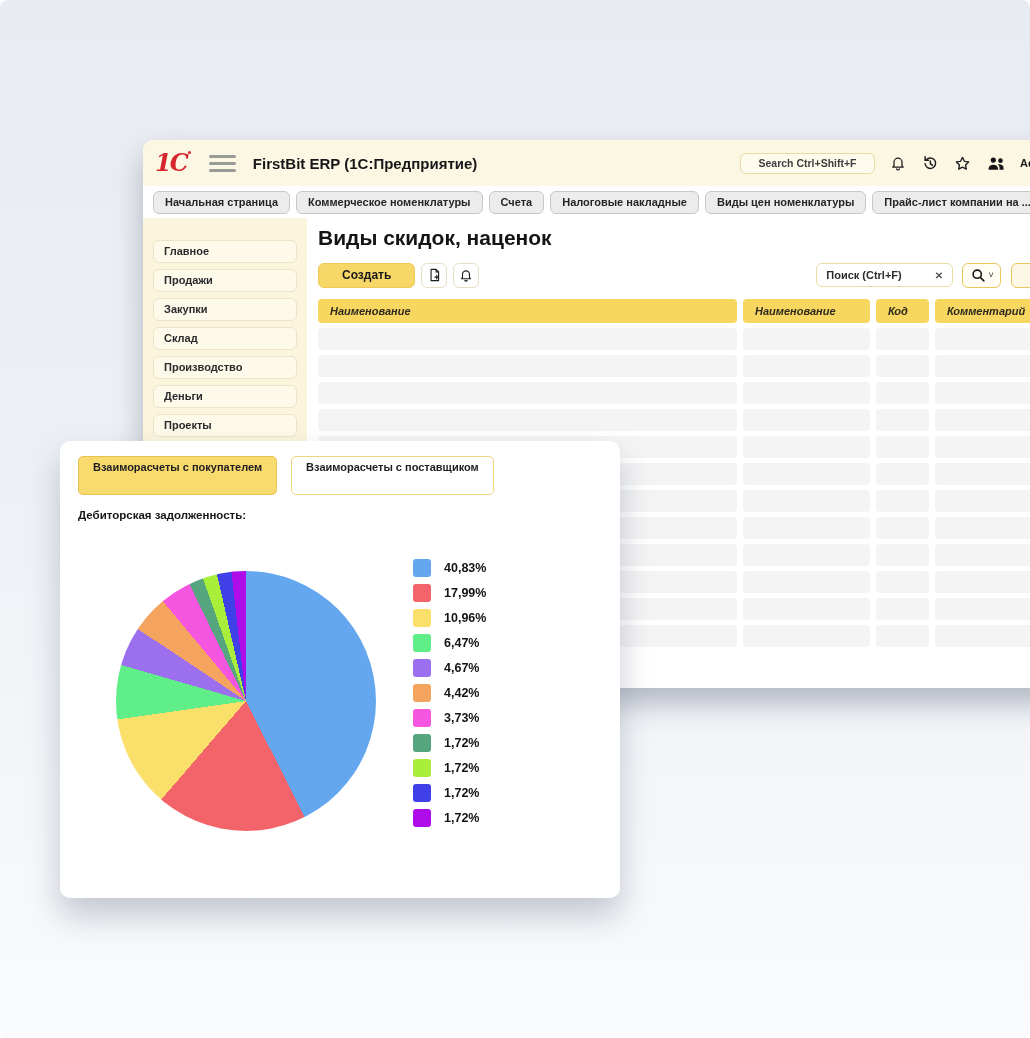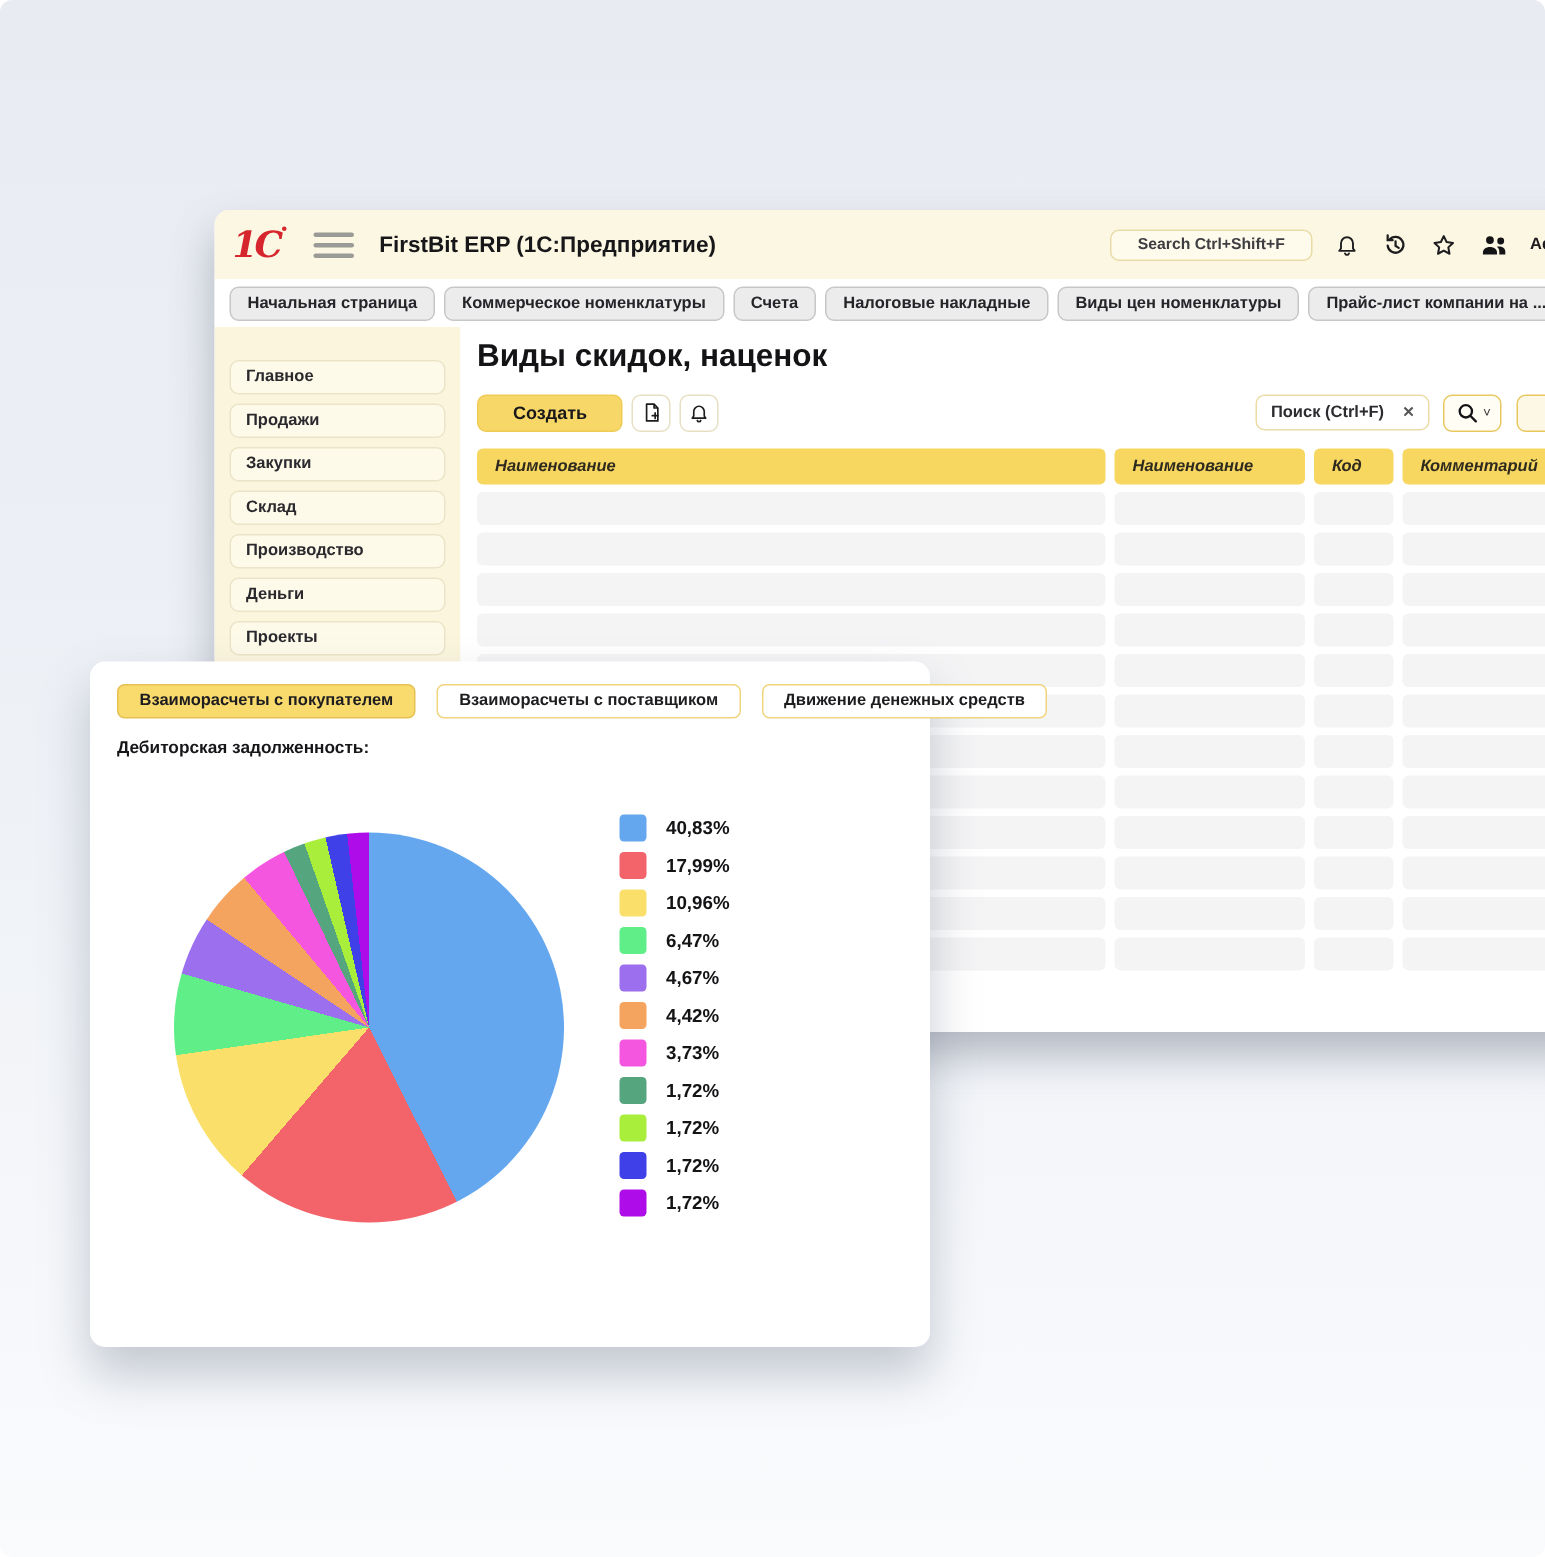--- a/index.html
+++ b/index.html
@@ -55,21 +55,21 @@
   .toolbar { display:flex; align-items:center; width:752px; height:26px; margin-bottom:11px; }
   .btn-create {
     height:25px; padding:0 23px; background:#F7D767; border:1px solid #EFCB55; border-radius:6px;
     font-size:12px; font-weight:700; color:#18181a; cursor:pointer;
   }
   .icon-btn {
     width:26px; height:25px; margin-left:6px; background:#ffffff; border:1px solid #E6DFC2; border-radius:6px;
     display:flex; align-items:center; justify-content:center; cursor:pointer;
   }
   .find-box {
-    margin-left:auto; width:116px; height:24px; background:#ffffff; border:1px solid #EADCA4; border-radius:6px;
+    margin-left:auto; width:137px; height:24px; background:#ffffff; border:1px solid #EADCA4; border-radius:6px;
     display:flex; align-items:center; padding:0 9px; font-size:11px; font-weight:600; color:#2c2c30;
   }
   .find-box .clear-x { margin-left:auto; color:#555; font-size:10px; cursor:pointer; }
   .mag-btn {
     width:39px; height:25px; margin-left:9px; border:1px solid #E8C75E; border-radius:6px; background:#FFFDF4;
     display:flex; align-items:center; justify-content:center; gap:2px; cursor:pointer;
   }
   .mag-btn .chev { font-size:9px; color:#333; }
   .more-btn {
     margin-left:10px; height:25px; padding:0 17px; border:1px solid #E8C75E; border-radius:6px; background:#FDF8E6;
@@ -84,21 +84,21 @@
   .cell { height:22px; background:#F4F4F5; border-radius:4px; }
 
   
   .report-card {
     position:absolute; left:60px; top:441px; width:560px; height:457px; background:#ffffff; border-radius:10px;
     box-shadow:0 18px 32px rgba(110,120,140,.38); padding:15px 18px; z-index:5;
   }
   .card-title { font-size:20px; font-weight:700; color:#141417; margin:0 0 12px 0; }
   .card-tabs { display:flex; gap:14px; }
   .ctab {
-    height:23px; line-height:21px; padding:0 14px; border-radius:5px; font-size:11px; font-weight:700;
+    height:39px; line-height:21px; padding:0 14px; border-radius:5px; font-size:11px; font-weight:700;
     border:1px solid #F0D57E; background:#ffffff; color:#1d1d20; white-space:nowrap; cursor:pointer;
   }
   .ctab.active { background:#F8DA6D; border-color:#E6C153; }
   .card-subtitle { margin-top:14px; font-size:11.5px; font-weight:700; color:#17171a; }
   .chart-area { position:relative; height:330px; }
   .pie { position:absolute; left:38px; top:50px; width:260px; height:260px; border-radius:50%; }
   .legend { position:absolute; left:335px; top:38px; display:flex; flex-direction:column; gap:7px; }
   .lrow { display:flex; align-items:center; height:18px; }
   .sw { width:18px; height:18px; border-radius:3px; flex:0 0 18px; }
   .lbl { margin-left:13px; font-size:12.5px; font-weight:700; color:#141417; }
@@ -264,21 +264,20 @@
             <div class="cell"></div>
           </div>
       </div>
     </div>
   </div>
 
   <div class="report-card">
     <div class="card-tabs" id="cardTabs">
         <div class="ctab active">Взаиморасчеты с покупателем</div>
         <div class="ctab">Взаиморасчеты с поставщиком</div>
-        <div class="ctab">Движение денежных средств</div>
       </div>
     <div class="card-subtitle">Дебиторская задолженность:</div>
 
     <div class="chart-area">
       <div class="pie" id="pie" style="background: conic-gradient(rgb(100, 167, 238) 0%, rgb(100, 167, 238) 42.553%, rgb(242, 100, 106) 42.553%, rgb(242, 100, 106) 61.303%, rgb(250, 224, 106) 61.303%, rgb(250, 224, 106) 72.725%, rgb(95, 238, 136) 72.725%, rgb(95, 238, 136) 79.468%, rgb(155, 111, 238) 79.468%, rgb(155, 111, 238) 84.336%, rgb(245, 164, 95) 84.336%, rgb(245, 164, 95) 88.942%, rgb(245, 86, 224) 88.942%, rgb(245, 86, 224) 92.83%, rgb(85, 165, 127) 92.83%, rgb(85, 165, 127) 94.622%, rgb(170, 238, 60) 94.622%, rgb(170, 238, 60) 96.415%, rgb(64, 64, 232) 96.415%, rgb(64, 64, 232) 98.207%, rgb(174, 12, 232) 98.207%, rgb(174, 12, 232) 100%);"></div>
       <div class="legend" id="legend">
           <div class="lrow">
             <span class="sw" style="background: rgb(100, 167, 238);"></span>
             <span class="lbl">40,83%</span>
           </div>

